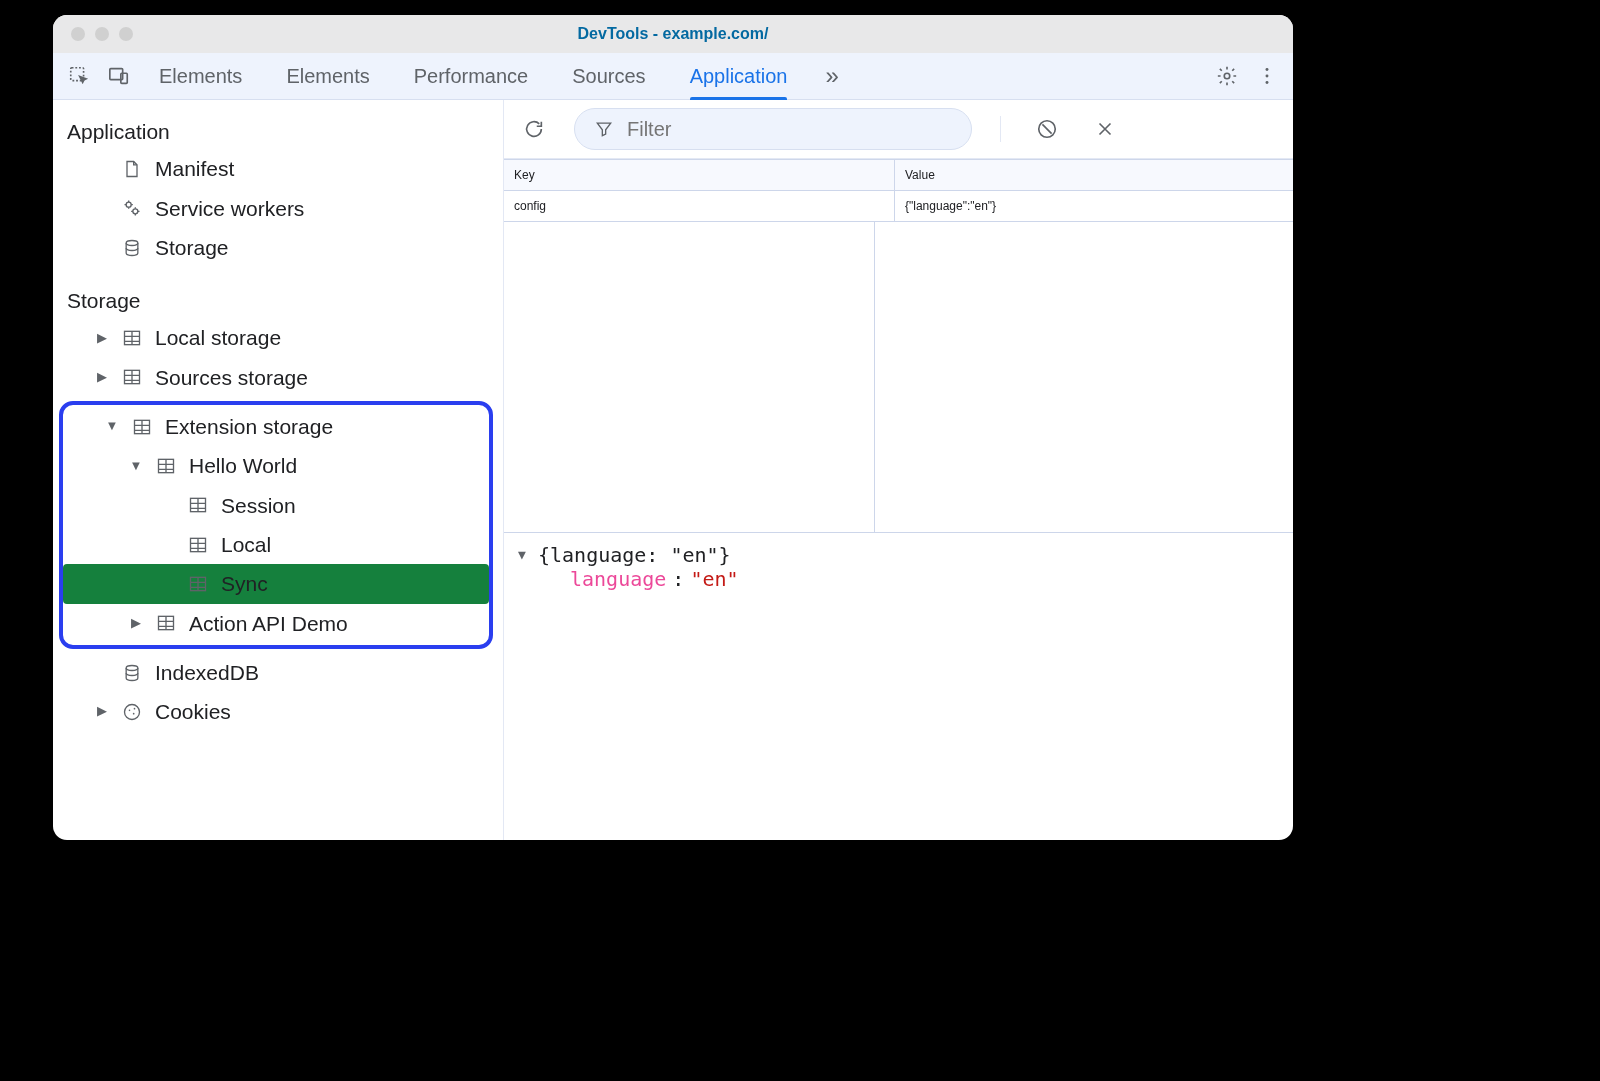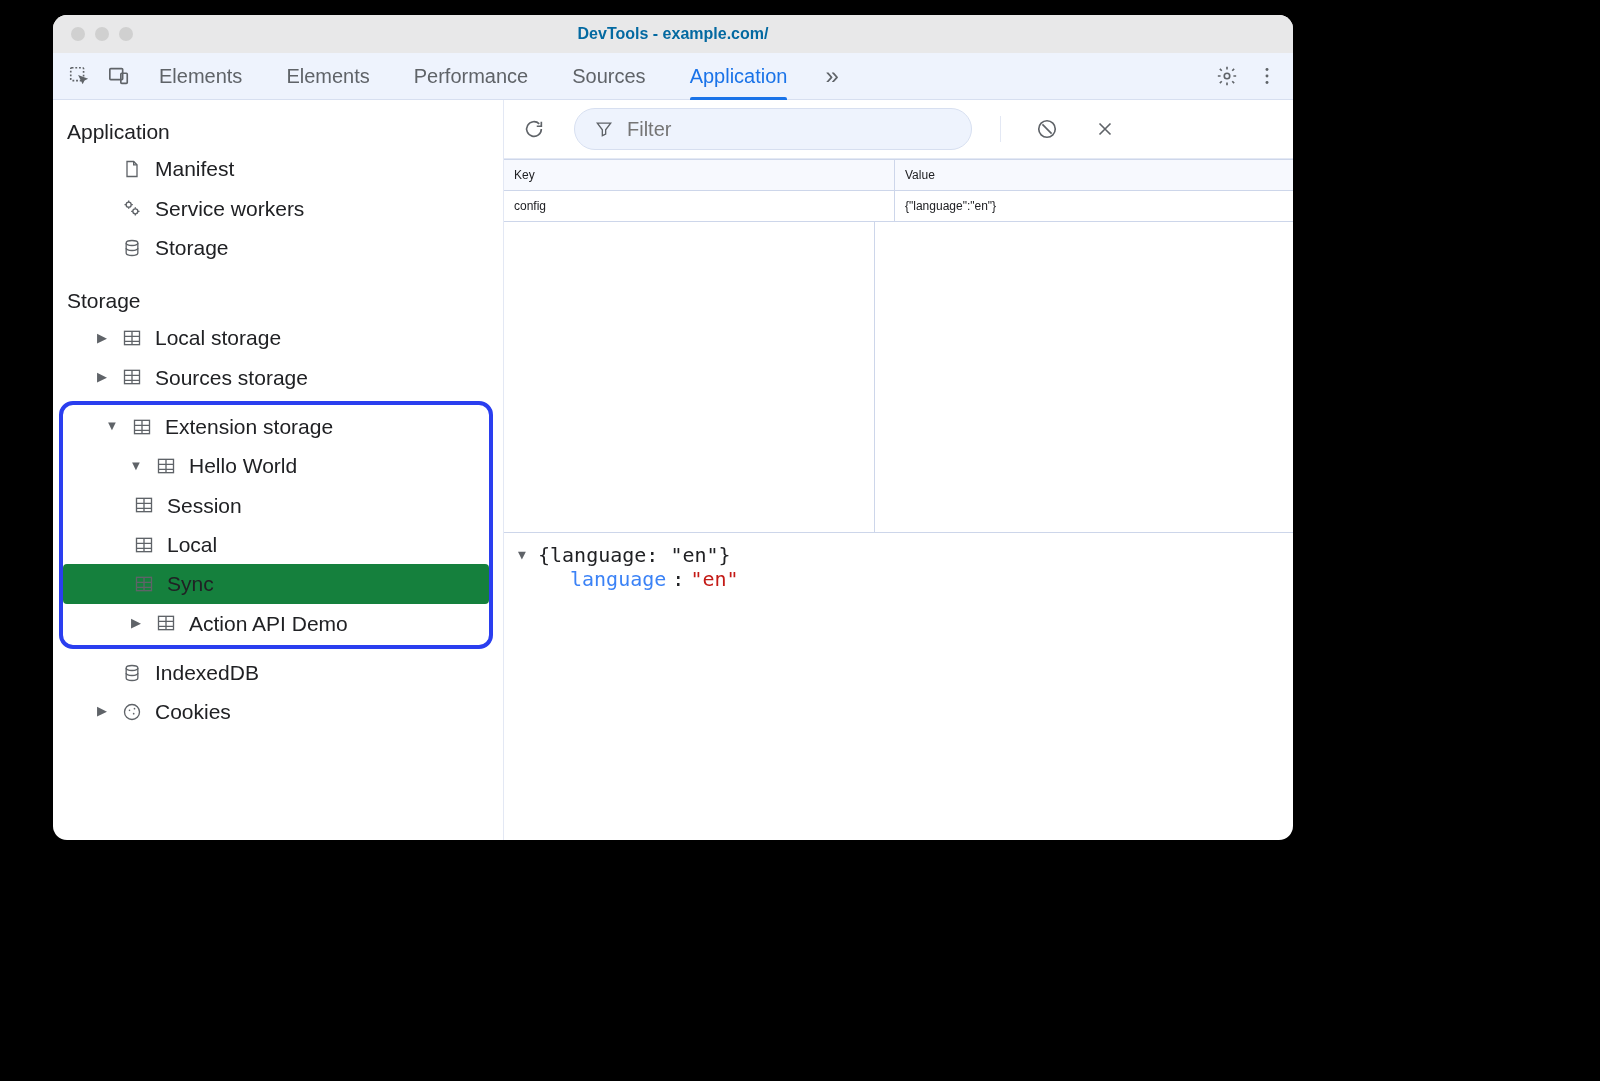--- a/index.html
+++ b/index.html
@@ -21,21 +21,21 @@
 .layout{display:flex;height:calc(100% - 84px)}
 .sidebar{width:450px;overflow-y:auto;padding:14px 0 8px 0;font-size:21px;line-height:1.3;position:relative}
 .sidebar::-webkit-scrollbar{width:14px}
 .sidebar::-webkit-scrollbar-thumb{background:#c6c6c9;border-radius:7px}
 .sidebar::-webkit-scrollbar-track{background:transparent}
 .sh{padding:4px 14px;color:#202124}
 .row{display:flex;align-items:center;gap:12px;padding:6px 6px;cursor:pointer;border-radius:4px}
 .row.sel{background:#15803d}
 .ind1{padding-left:42px}
 .ind2{padding-left:66px}
-.ind3{padding-left:44px}
+.ind3{padding-left:98px}
 .disc{width:14px;display:inline-flex;justify-content:center;color:#5f6368;font-size:13px}
 .noarrow{width:14px}
 .ic{width:22px;height:22px;flex:0 0 22px;display:inline-flex;align-items:center;justify-content:center;color:#5f6368}
 .ic svg{width:20px;height:20px;stroke:currentColor;fill:none;stroke-width:1.6}
 .callout{border:4px solid #2a3eef;border-radius:14px;margin:4px 10px 4px 6px;padding:2px 0}
 .main{flex:1;display:flex;flex-direction:column;border-left:1px solid #e3e8f4}
 .toolbar{display:flex;align-items:center;gap:22px;padding:8px 12px;border-bottom:1px solid #e3e8f4}
 .filter{display:flex;align-items:center;gap:10px;background:#eef3fd;border:1px solid #d7dff0;border-radius:22px;padding:4px 18px;height:32px;flex:0 0 360px}
 .filter input{border:0;outline:0;background:transparent;font-size:20px;color:#5f6368;width:100%}
 .vr{width:1px;height:26px;background:#e3e8f4;margin:0 6px}
@@ -47,21 +47,21 @@
 .cv{flex:1}
 .thead .cell{background:#f7f9fe;font-weight:400;color:#202124}
 .trow:nth-child(odd) .cell{background:#eef1f7}
 .tablefill{height:310px;display:flex}
 .tablefill .col{border-right:1px solid #cdd6ea}
 .tablefill .col:first-child{flex:0 0 370px}
 .tablefill .col:last-child{flex:1;border-right:none}
 .viewer{border-top:1px solid #cdd6ea;padding:10px 14px;font-family:ui-monospace,Menlo,Consolas,monospace;font-size:20px;flex:1}
 .vl{display:flex;gap:6px}
 .tri{width:14px;color:#5f6368;font-size:13px;padding-top:4px}
-.key{color:#3b82f6}
+.key{color:#ec4899}
 .str{color:#c41a16}
 .pad{width:20px;display:inline-block}
 </style>
 </head>
 <body>
 
 <div class="stage">
 <div class="window">
 
   <div class="titlebar">

